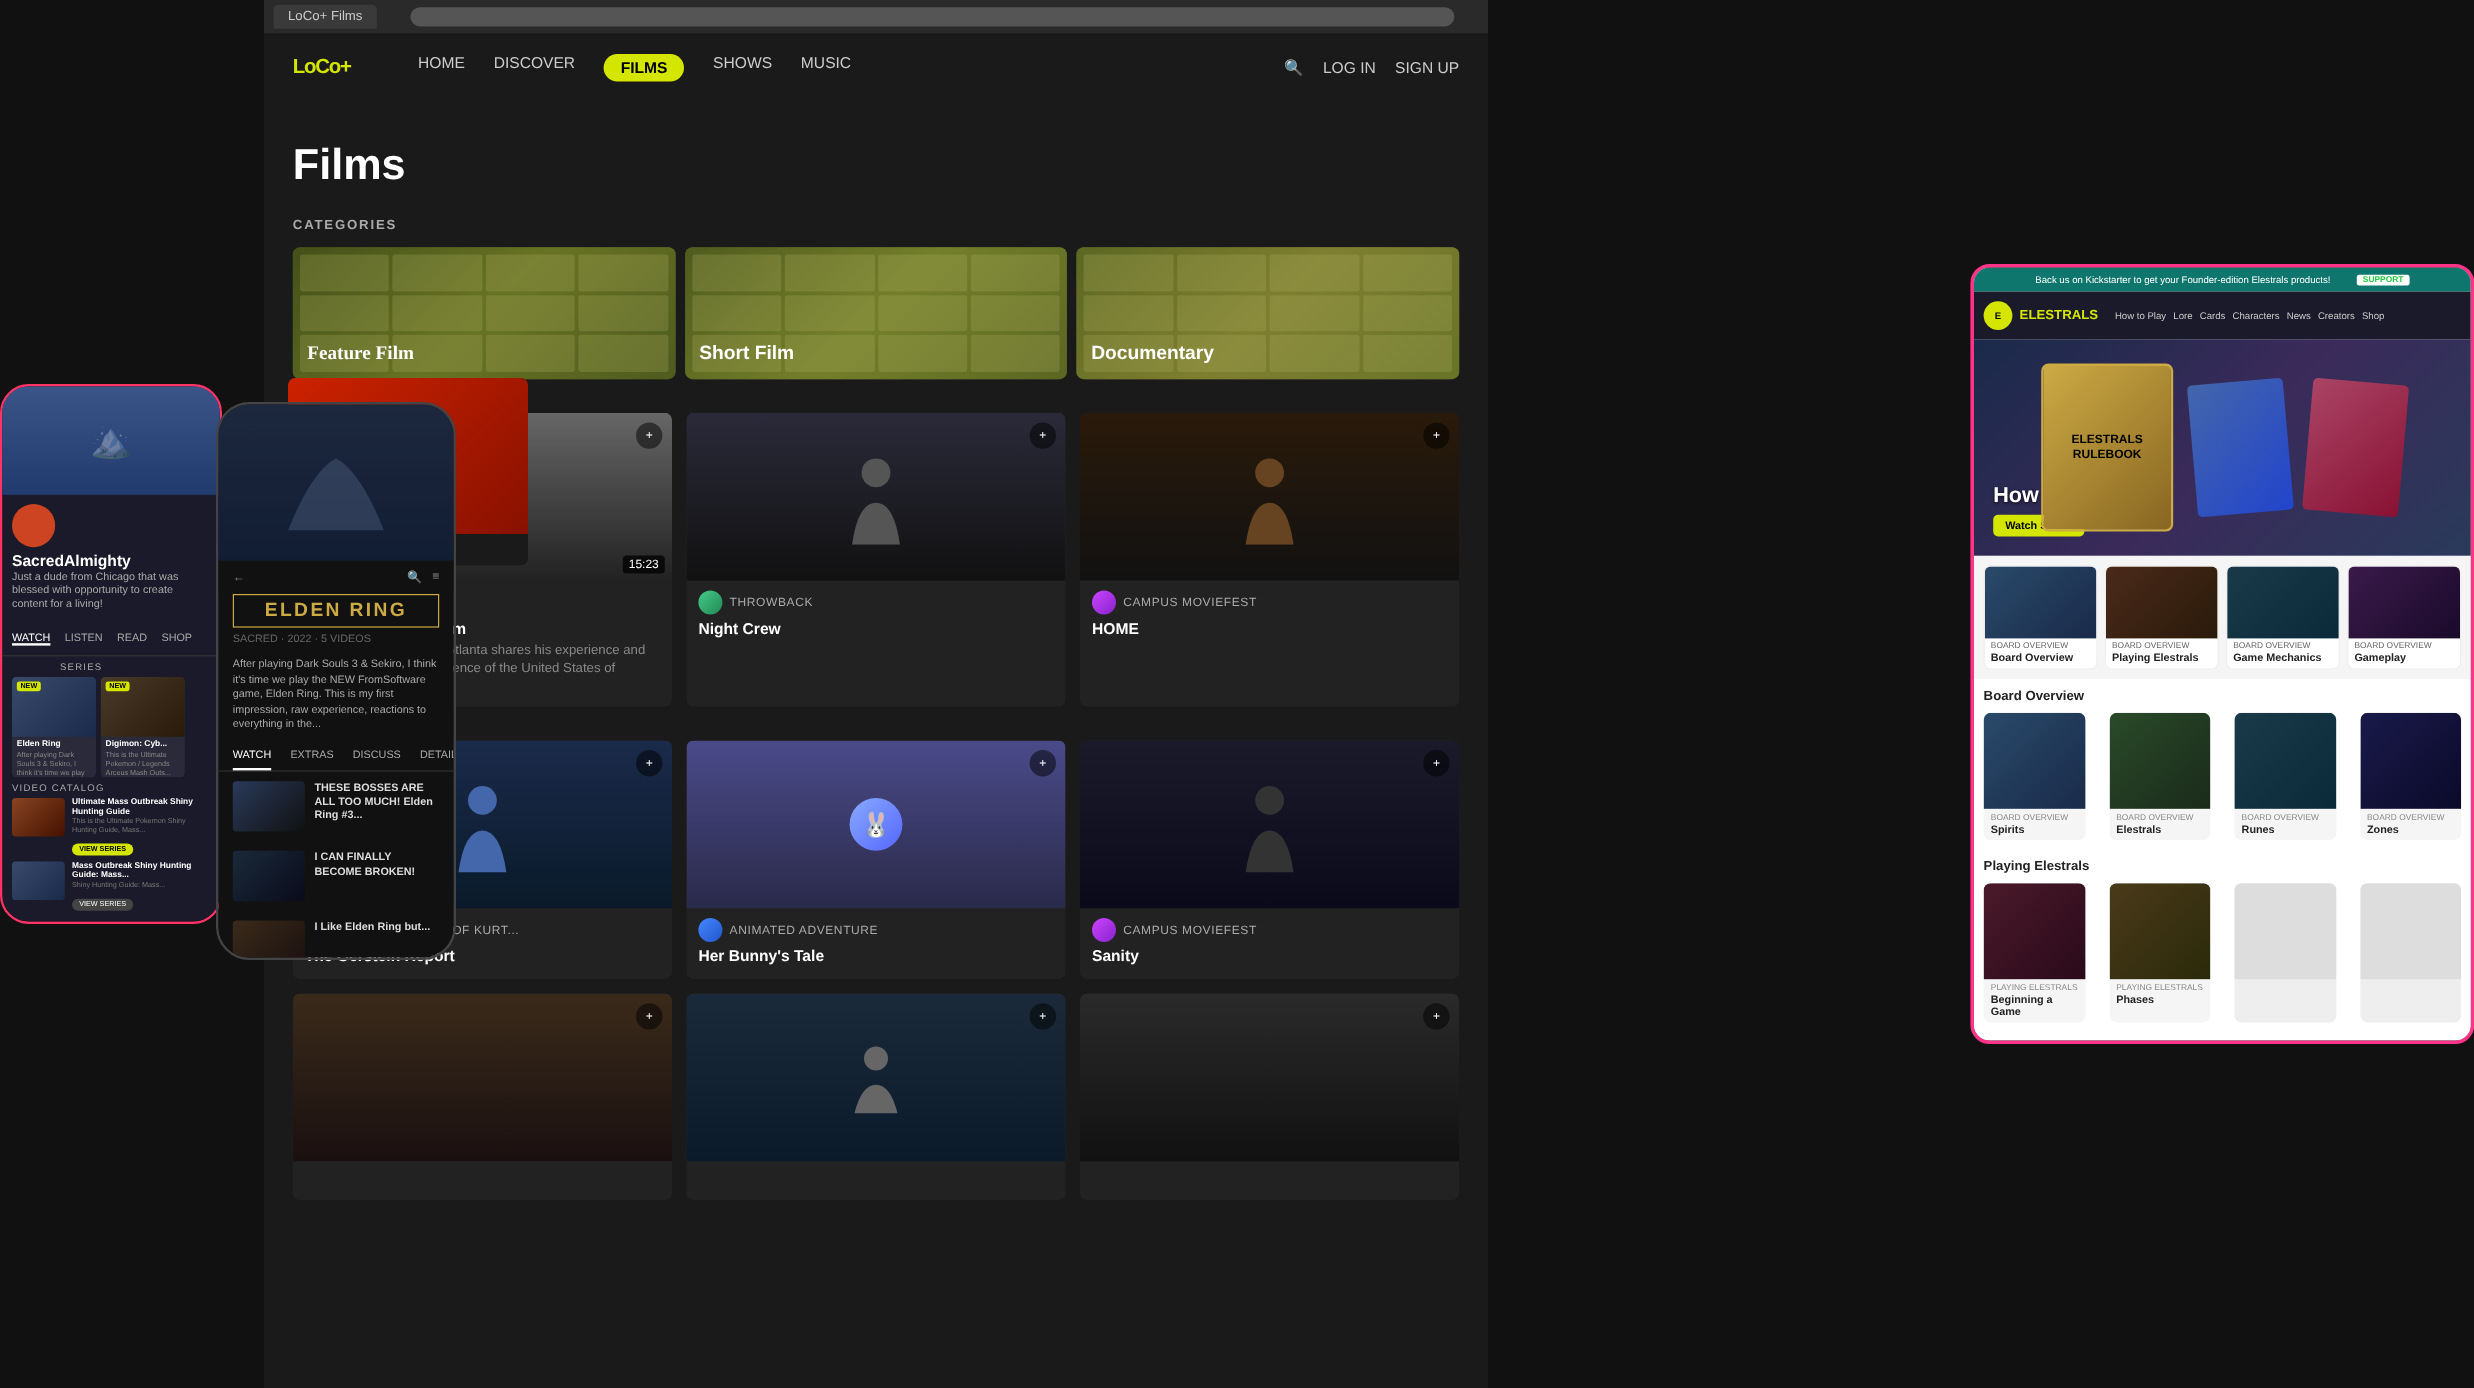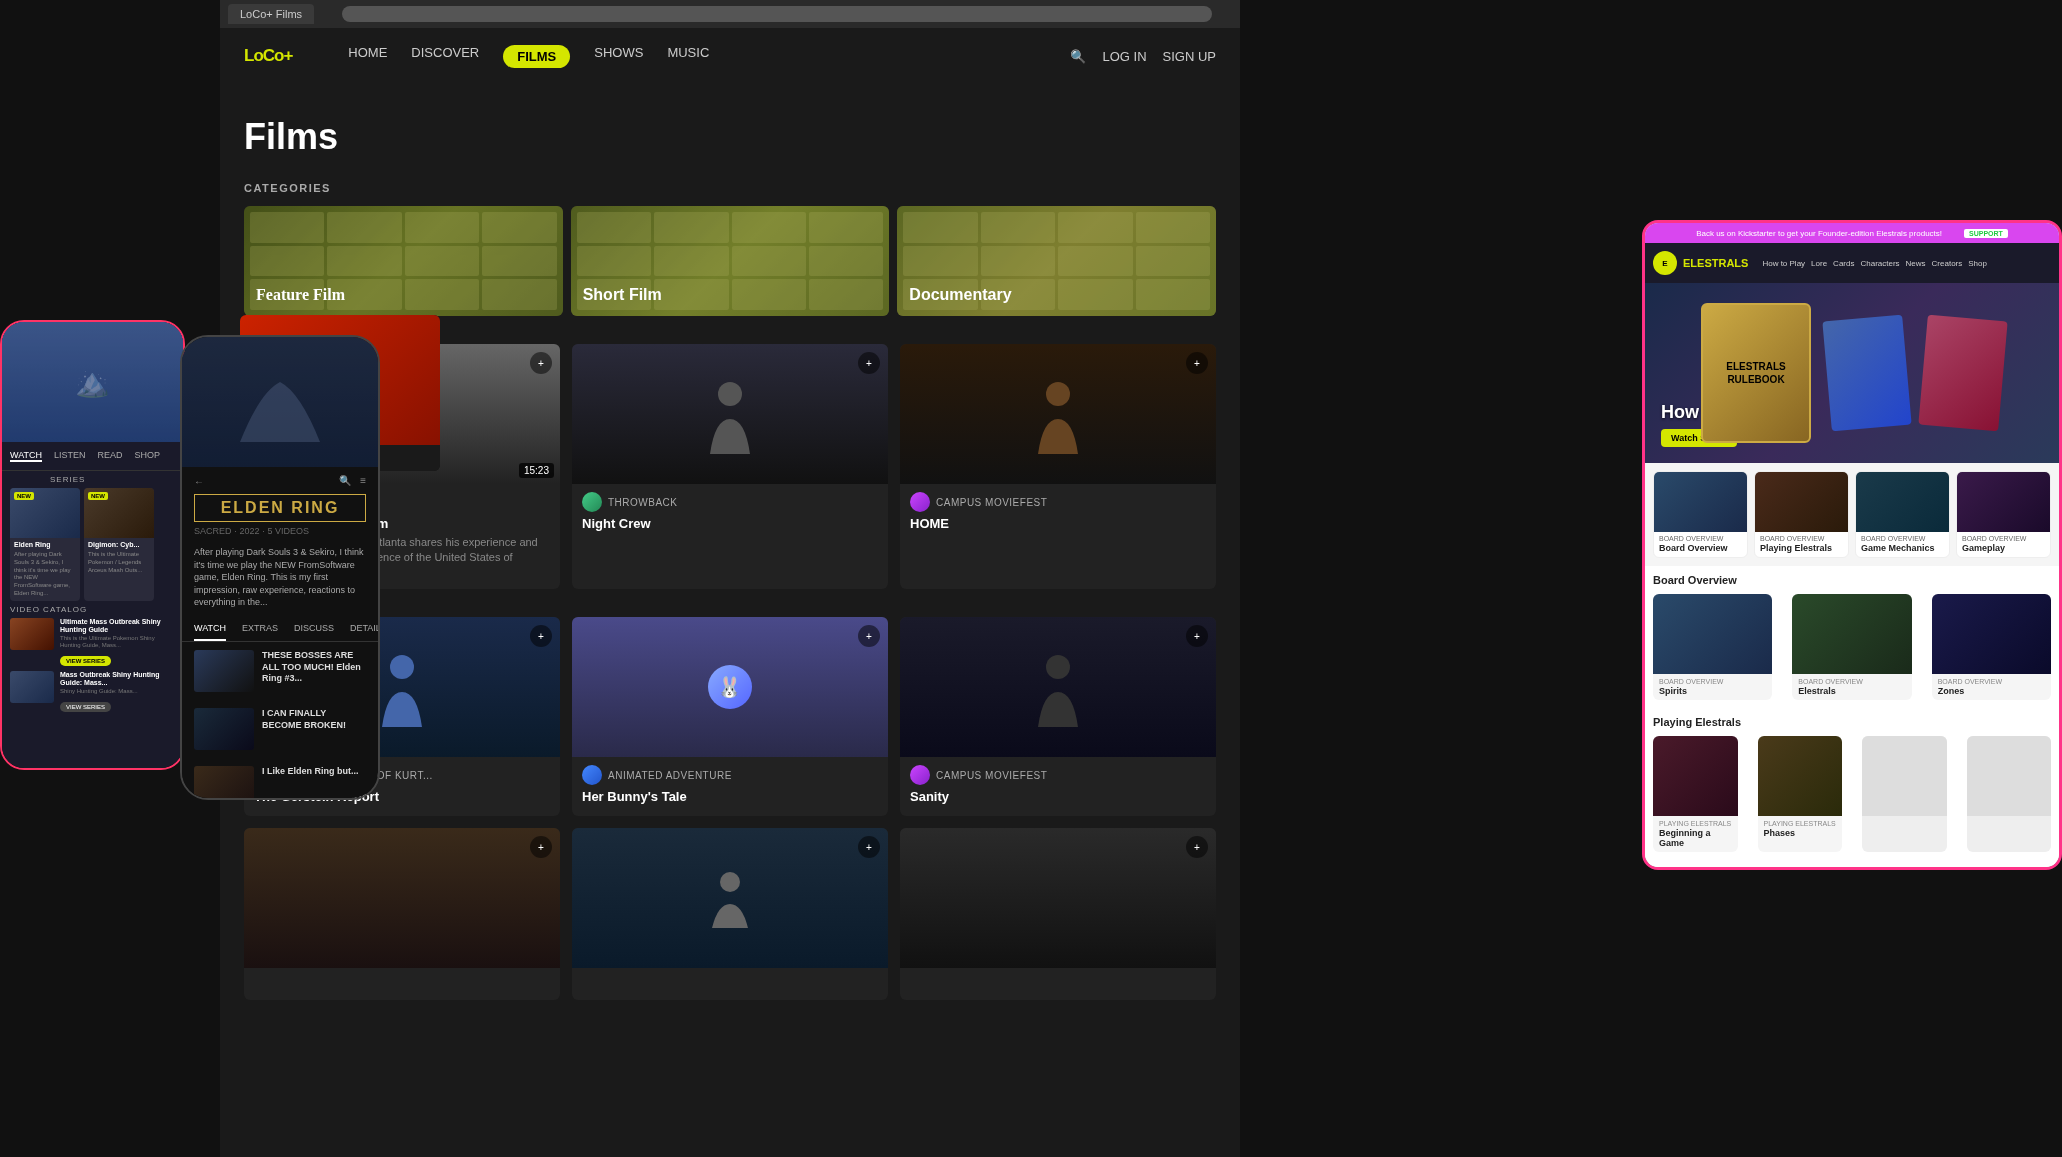--- a/index.html
+++ b/index.html
@@ -529,21 +529,21 @@
       overflow: hidden;
       z-index: 10;
     }
     .tablet-screen {
       width: 100%;
       height: 100%;
       background: #fff;
       overflow: hidden;
     }
     .tablet-top-banner {
-      background: #d946ef;
+      background: #0f766e;
       height: 20px;
       display: flex;
       align-items: center;
       justify-content: center;
       font-size: 8px;
       color: #fff;
       gap: 22px;
     }
     .tablet-nav {
       background: #1a1a2a;
@@ -926,20 +926,25 @@
   </div>
 </div>
 
 <div class="phone-left">
   <div class="phone-left-screen">
     <div class="phone-left-hero">
       <div style="position:absolute;inset:0;background:linear-gradient(180deg,#4a6aaa,#2a4a8a);"></div>
       <div style="position:absolute;inset:0;background:rgba(0,0,0,0.2);"></div>
       <div style="position:absolute;top:50%;left:50%;transform:translate(-50%,-50%);font-size:28px;opacity:0.3;">🏔️</div>
     </div>
+    <div class="phone-left-profile">
+      <div class="phone-avatar-circle"></div>
+      <div class="phone-username">SacredAlmighty</div>
+      <div class="phone-desc">Just a dude from Chicago that was blessed with opportunity to create content for a living!</div>
+    </div>
     <div class="phone-tabs">
       <span class="phone-tab active">WATCH</span>
       <span class="phone-tab">LISTEN</span>
       <span class="phone-tab">READ</span>
       <span class="phone-tab">SHOP</span>
     </div>
     <div class="phone-series-label">SERIES</div>
     <div class="phone-series-cards">
       <div class="phone-series-card" style="position:relative;">
         <div class="phone-series-thumb" style="background:linear-gradient(135deg,#3a4a6a,#1a2a4a);"></div>
@@ -1105,20 +1110,25 @@
           <div class="tablet-card2-thumb tct1"></div>
           <div class="tablet-card2-label">BOARD OVERVIEW</div>
           <div class="tablet-card2-title">Spirits</div>
         </div>
         <div class="tablet-card2">
           <div class="tablet-card2-thumb tct5"></div>
           <div class="tablet-card2-label">BOARD OVERVIEW</div>
           <div class="tablet-card2-title">Elestrals</div>
         </div>
         <div class="tablet-card2">
+          <div class="tablet-card2-thumb tct3"></div>
+          <div class="tablet-card2-label">BOARD OVERVIEW</div>
+          <div class="tablet-card2-title">Runes</div>
+        </div>
+        <div class="tablet-card2">
           <div class="tablet-card2-thumb tct7"></div>
           <div class="tablet-card2-label">BOARD OVERVIEW</div>
           <div class="tablet-card2-title">Zones</div>
         </div>
       </div>
     </div>
 
     <div class="tablet-section3">
       <div class="tablet-section3-title">Playing Elestrals</div>
       <div class="tablet-cards-row2">

